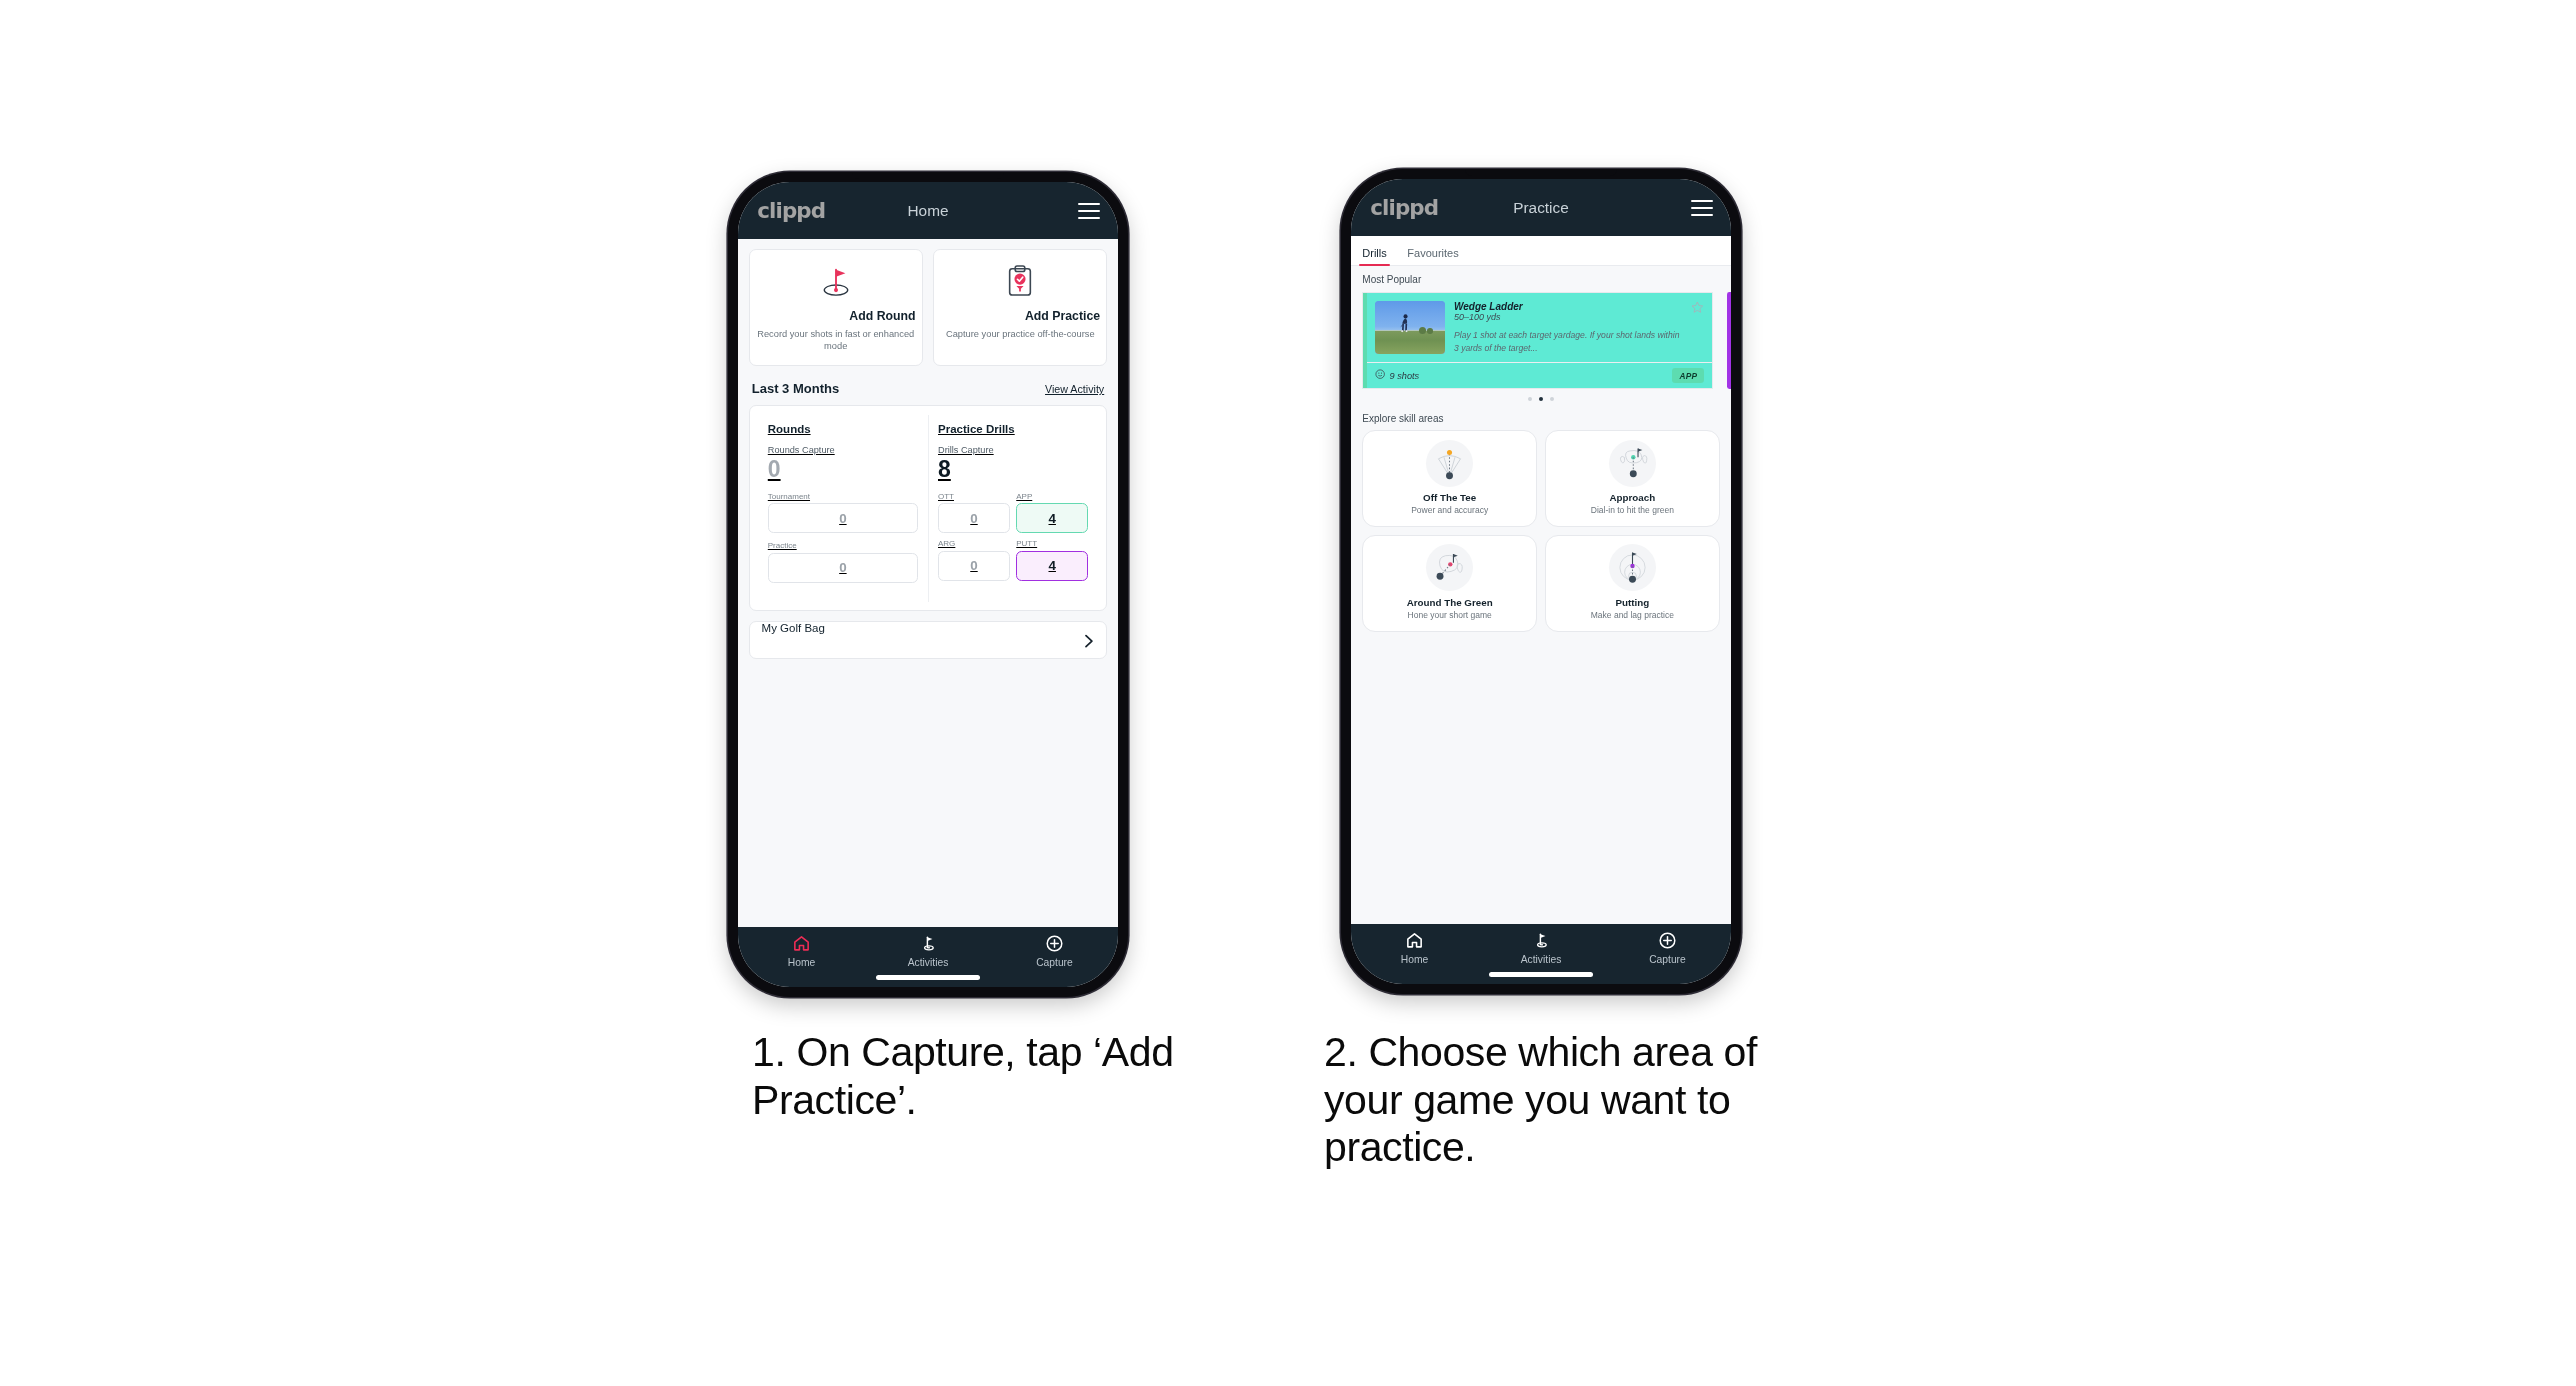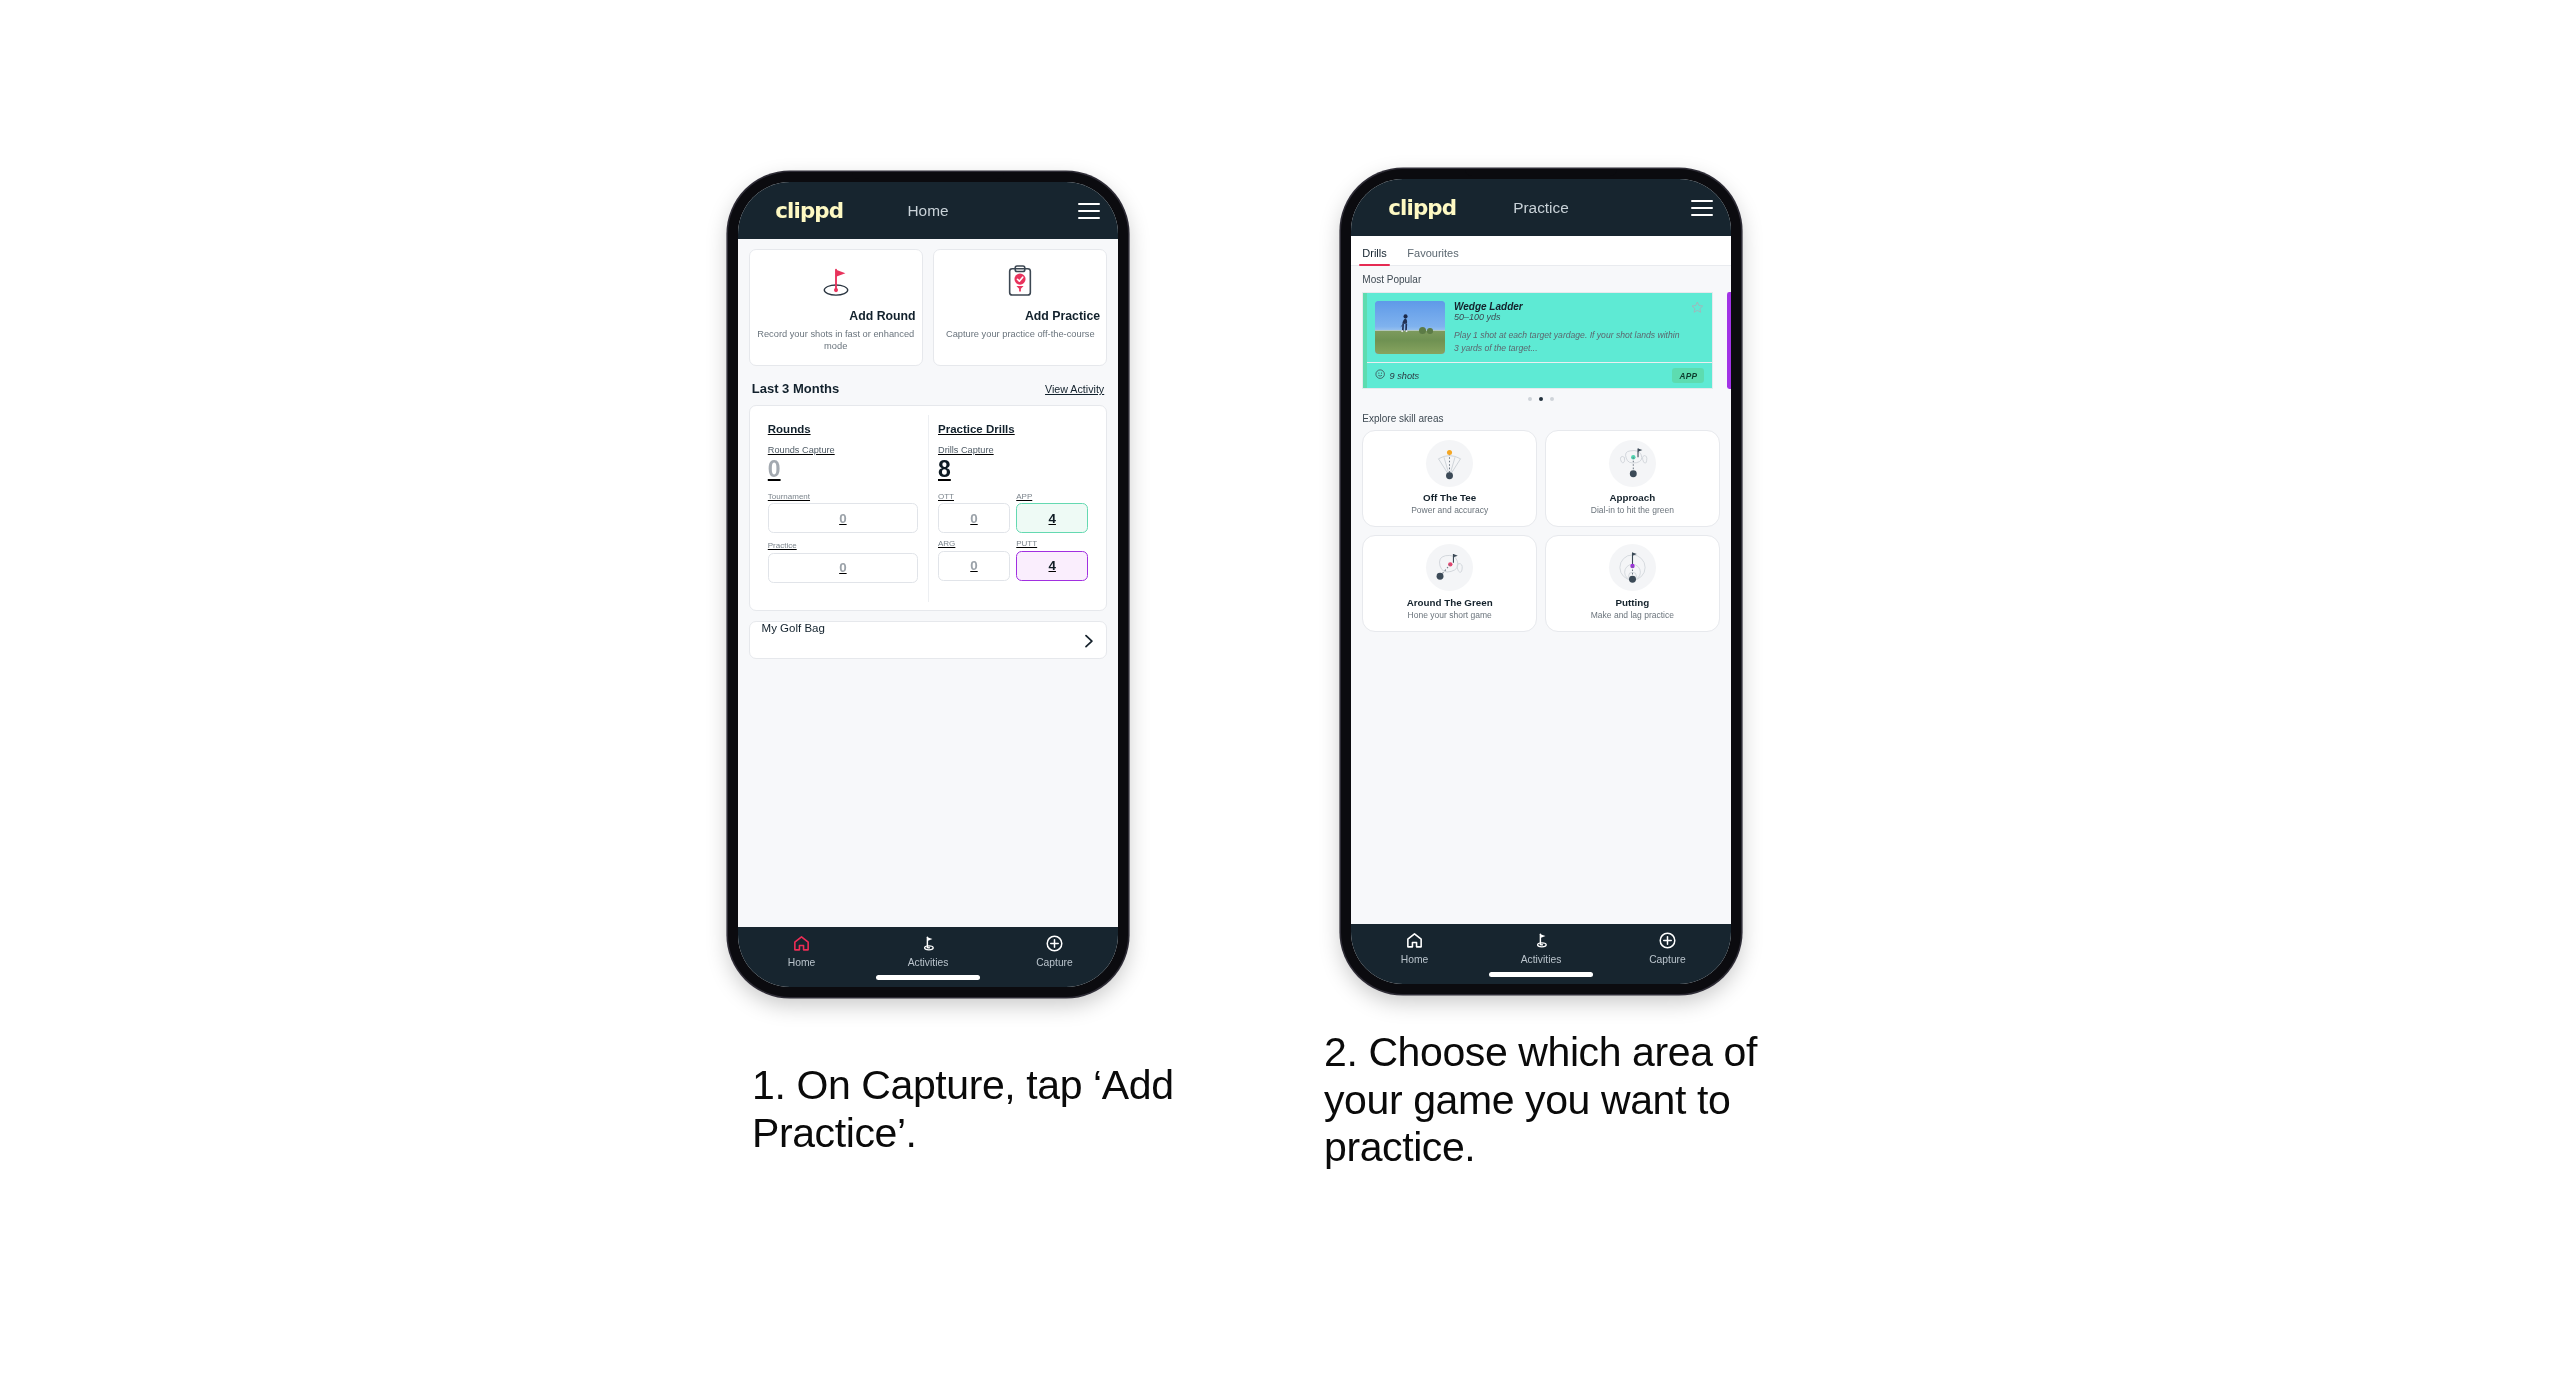--- a/index.html
+++ b/index.html
@@ -14,22 +14,22 @@
            padding:10.3px; box-shadow:0 0 0 1.6px #2e2c36, 0 8px 22px rgba(0,0,0,.22); }
   .phone-inner { position:relative; width:100%; height:100%; border-radius:52px;
                  overflow:hidden; background:#ffffff; display:flex; flex-direction:column; }
   .notch { position:absolute; top:0; left:50%; transform:translateX(-50%);
            width:152px; height:7.1px; background:#0b0b0f;
            border-bottom-left-radius:9.5px; border-bottom-right-radius:9.5px; z-index:40; }
 
   
   .appbar { background:#17252f; height:57px; flex:0 0 57px; display:flex; align-items:center;
             padding:0 17.4px 0 19px; position:relative; }
-  .brand { font-size:21.4px; font-weight:700; color:#fef9c3; letter-spacing:-0.9px;
-           font-family:"DejaVu Sans", sans-serif;margin-left:18px; }
+  .brand { font-size:21.4px; font-weight:700; color:#a3a3a3; letter-spacing:-0.9px;
+           font-family:"DejaVu Sans", sans-serif; }
   .appbar-title { position:absolute; left:0; right:0; text-align:center; color:#c9d2d8;
                   font-size:15.4px; font-weight:400; pointer-events:none; }
   .burger { margin-left:auto; width:22px; height:16px; display:flex; flex-direction:column;
             justify-content:space-between; z-index:3; }
   .burger i { display:block; height:2.1px; background:#ffffff; border-radius:1.6px; }
 
   
   .screen { flex:1 1 auto; background:#f7f8fa; overflow:hidden; position:relative; }
 
   
@@ -458,18 +458,18 @@
             </svg>
           </span>
           <span class="nav-label">Capture</span>
         </div>
         <div class="home-indicator"></div>
       </div>
 
     </div>
   </div>
 
-  <div class="caption" style="left:752px; top:1062px; width:443px;">1. On Capture, tap ‘Add Practice’.</div>
+  <div class="caption" style="left:752px; top:1029px; width:443px;">1. On Capture, tap ‘Add Practice’.</div>
 
   <div class="caption" style="left:1324px; top:1029px; width:475px;">2. Choose which area of your game you want to practice.</div>
 
 </div>
 
 
 </body></html>

